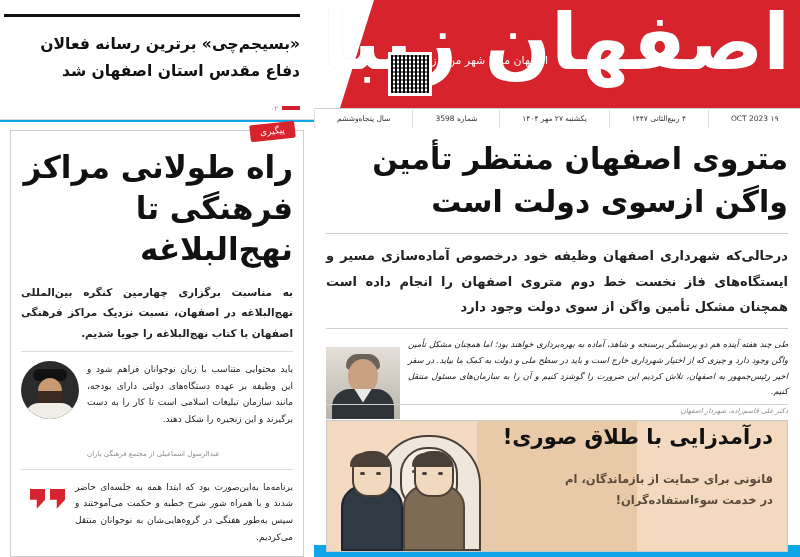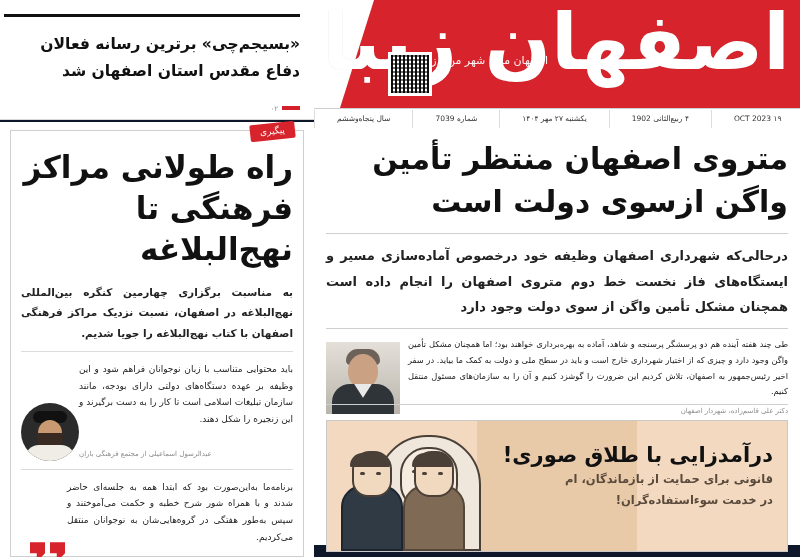--- a/index.html
+++ b/index.html
@@ -2,21 +2,21 @@
 <html lang="fa" dir="rtl"><head>
 <meta charset="utf-8">
 <style>
   html,body{margin:0;padding:0;}
   body{
     width:800px;height:557px;overflow:hidden;
     background:#ffffff;
     font-family:"DejaVu Sans","Liberation Sans",sans-serif;
     color:#111;
   }
-  .page{position:relative;width:800px;height:557px;background:#0f172a;}
+  .page{position:relative;width:800px;height:557px;background:#0ea5e9;}
 
   
   .top-left{
     position:absolute;left:0;top:0;width:314px;height:120px;
     background:#fff;
     border-bottom:1px solid #d8d8d8;
     box-sizing:border-box;
     padding:14px 14px 0 14px;
   }
   .teaser-line{
@@ -104,22 +104,22 @@
     direction:rtl;text-align:right;
     font-size:31px;line-height:1.32;font-weight:bold;color:#111;
     letter-spacing:-1px;margin-top:4px;
   }
   .left-lead{
     direction:rtl;text-align:justify;
     font-size:10.5px;line-height:1.95;color:#222;
     margin-top:12px;padding-bottom:8px;border-bottom:1px solid #dcdcdc;font-weight:bold;
   }
   .quote-row{
-    display:flex;flex-direction:row-reverse;align-items:flex-end;
-    margin-top:9px;
+    display:flex;flex-direction:row-reverse;align-items:flex-start;
+    gap:8px;margin-top:9px;
   }
   .quote-text{
     flex:1;direction:rtl;text-align:justify;
     font-size:9px;line-height:1.85;color:#222;
   }
   .quote-attr{
     direction:rtl;text-align:left;font-size:7px;color:#8c8c8c;margin-top:20px;
   }
   .avatar{
     width:58px;height:58px;flex:0 0 58px;border-radius:50%;
@@ -162,22 +162,23 @@
     font-size:30px;line-height:1.42;font-weight:bold;color:#111;letter-spacing:-0.8px;
   }
   .main-rule{height:1px;background:#cfcfcf;margin:10px 0 9px 0;}
   .main-lead{
     direction:rtl;text-align:justify;
     font-size:13px;line-height:1.95;color:#222;font-weight:bold;
   }
   .main-rule2{height:1px;background:#cfcfcf;margin:9px 0 8px 0;}
 
   .interview{
-    display:flex;flex-direction:row-reverse;gap:8px;align-items:center;
+    display:flex;flex-direction:row-reverse;gap:8px;align-items:flex-end;
     padding-bottom:8px;
+    font-style:italic;
   }
   .iv-text{flex:1;direction:rtl;text-align:justify;font-size:8.3px;line-height:1.9;color:#222;}
   .iv-attr{direction:rtl;text-align:right;font-size:7px;color:#8c8c8c;margin-top:5px;}
   .iv-photo{
     width:74px;height:72px;flex:0 0 74px;background:#d8d4cd;position:relative;overflow:hidden;
   }
   .iv-photo .bg{position:absolute;inset:0;background:linear-gradient(180deg,#e4e0d9,#b9b4ab);}
   .iv-photo .head{
     position:absolute;left:50%;top:12px;transform:translateX(-50%);
     width:30px;height:34px;border-radius:50% 50% 46% 46%;background:#caa183;
@@ -197,21 +198,21 @@
 
   
   .banner{
     position:absolute;left:326px;top:420px;width:462px;height:132px;
     border:1px solid #c9c9c9;box-sizing:border-box;overflow:hidden;background:#f2d9c0;
   }
   .banner .center{
     position:absolute;left:150px;right:150px;top:0;bottom:0;background:#e8c9a8;
   }
   .banner-title{
-    position:absolute;right:14px;top:22px;direction:rtl;text-align:right;
+    position:absolute;right:14px;top:4px;direction:rtl;text-align:right;
     font-size:21px;font-weight:bold;color:#111;letter-spacing:-0.5px;
     width:290px;
   }
   .banner-sub{
     position:absolute;right:14px;top:48px;direction:rtl;text-align:right;
     font-size:11.5px;line-height:1.85;color:#5a4a3c;width:210px;font-weight:bold;
   }
   
   .woman{position:absolute;right:300px;bottom:0;width:120px;height:118px;}
   .woman .chador{
@@ -274,23 +275,23 @@
     <div class="white-wedge"></div>
     <div class="mast-title">اصفهان زیبا</div>
     <div class="mast-sub">اصفهان من ، شهر من ، زندگی</div>
     <div class="qr">
       <div class="qr-inner"></div>
     </div>
   </div>
 
   <div class="mast-strip">
     <span>سال پنجاه‌وششم</span>
-    <span>شماره 7039</span>
+    <span>شماره 3598</span>
     <span>یکشنبه ۲۷ مهر ۱۴۰۴</span>
-    <span>۴ ربیع‌الثانی 1902</span>
+    <span>۴ ربیع‌الثانی ۱۴۴۷</span>
     <span>۱۹ OCT 2023</span>
     <span>۸ صفحه</span>
     <span>۵۰۰۰ تومان</span>
     <span class="site">esfahanzibaonline.ir</span>
   </div>
 
   <div class="left-col">
     <div class="left-box">
       <div class="pin">پیگیری</div>
       <div class="left-head">راه طولانی مراکز فرهنگی تا نهج‌البلاغه</div>

